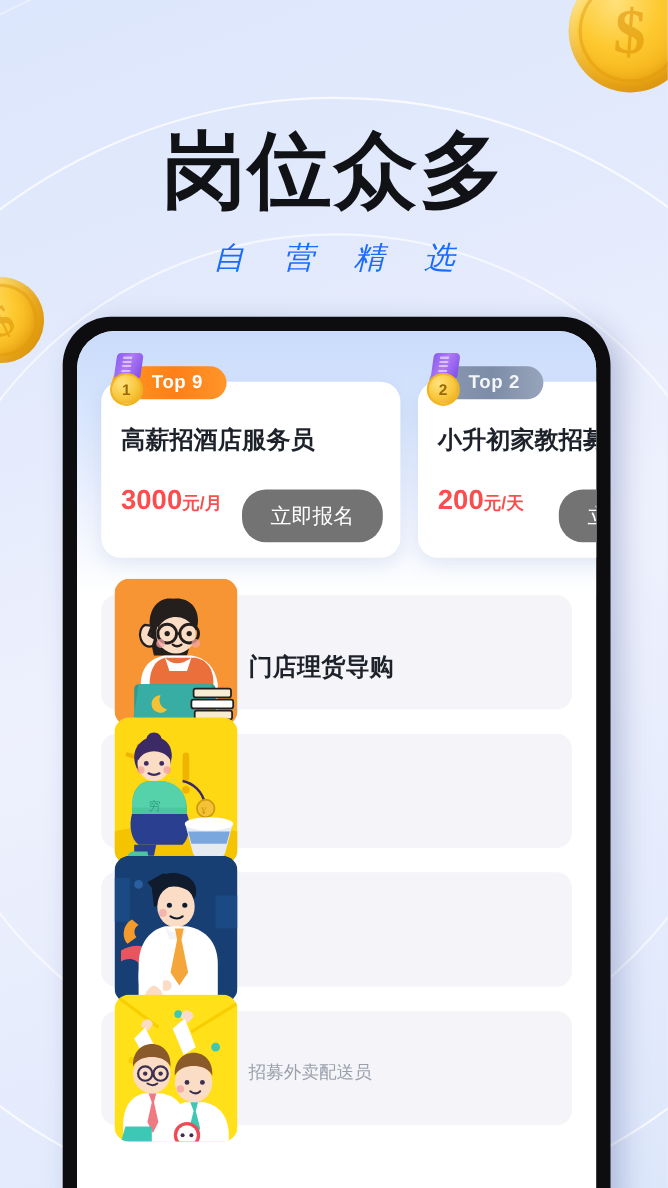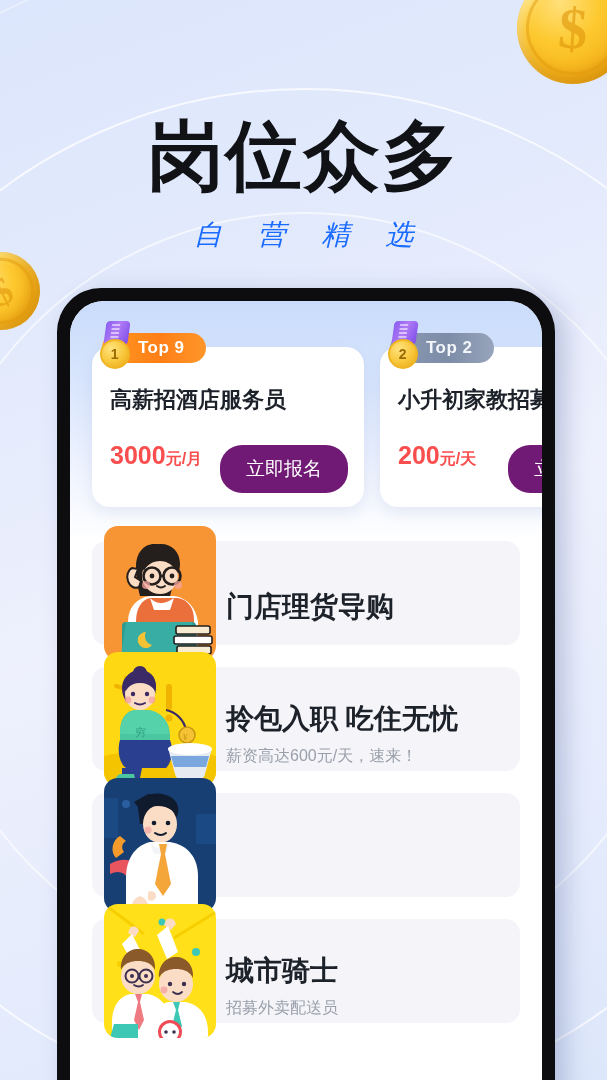--- a/index.html
+++ b/index.html
@@ -125,21 +125,21 @@
     background:radial-gradient(circle at 35% 30%,#ffe37f,#f8c63a 55%,#e8a516 100%);
     border:2px solid #f0b524;
     display:flex; align-items:center; justify-content:center;
     font-size:14px; font-weight:bold; color:#9a6a00;
   }
   .rank-title { font-size:22px; font-weight:700; color:#1d2129; white-space:nowrap; }
   .rank-price { margin-top:26px; font-size:25px; font-weight:600; color:#fa4d4d; }
   .rank-price .unit { font-size:16px; }
   .cta {
     position:absolute; right:16px; bottom:14px;
-    background:#701a75; color:#fff;
+    background:#737373; color:#fff;
     font-size:19px; font-weight:500;
     border:none; border-radius:22px;
     padding:11px 26px;
     cursor:pointer;
   }
 
   
   .job-list { position:relative; padding:34px 22px 0 22px; }
   .job-row {
     position:relative;
@@ -149,21 +149,21 @@
     margin-bottom:22px;
     display:flex; align-items:center;
     padding-left:134px;
   }
   .thumb {
     position:absolute; left:12px; top:-15px;
     width:112px; height:134px;
     border-radius:14px;
     overflow:hidden;
   }
-  .job-title { font-size:28px; font-weight:600; color:#1d2129;margin-top:28px; }
+  .job-title { font-size:22px; font-weight:600; color:#1d2129;margin-top:28px; }
   .job-desc { font-size:16px; color:#9aa0ab; margin-top:8px; }
 </style>
 </head>
 <body>
 
 <div class="bg">
   <div class="bg-arc a3"></div>
   <div class="bg-arc a1"></div>
   <div class="bg-arc a2"></div>
 </div>
@@ -280,24 +280,20 @@
             <path d="M16 88h50c4 10 2 22-4 28H22c-7-5-9-18-6-28z" fill="#2a3f8f"></path>
             <path d="M18 116h20l-2 10H18z" fill="#2a3f8f"></path>
             <path d="M16 122c-5 2-6 8 0 9h16l-2-9z" fill="#4cc6a0"></path>
             <path d="M62 58c10 2 18 10 20 20" stroke="#3c2a66" stroke-width="2.2" fill="none"></path>
             <circle cx="83" cy="83" r="8" fill="#f6c235" stroke="#c99a10" stroke-width="1.6"></circle>
             <text x="79" y="88" font-size="9" fill="#c99a10" font-family="serif">¥</text>
             <path d="M64 96h44l-7 26c-1 5-6 8-15 8s-14-3-15-8z" fill="#e6ebf2"></path>
             <ellipse cx="86" cy="97" rx="22" ry="6" fill="#fff"></ellipse>
             <path d="M67 104h38l-3 11H70z" fill="#7aa7dd"></path>
           </svg>
-        </div>
-        <div>
-          <div class="job-title">拎包入职 吃住无忧</div>
-          <div class="job-desc">薪资高达600元/天，速来！</div>
         </div>
       </div>
 
       <div class="job-row">
         <div class="thumb">
           <svg viewBox="0 0 112 134" width="112" height="134">
             <rect width="112" height="134" fill="#173f73"></rect>
             <rect x="0" y="20" width="14" height="40" fill="#1d4c87" opacity=".8"></rect>
             <rect x="92" y="36" width="20" height="30" fill="#1d4c87" opacity=".8"></rect>
             <circle cx="22" cy="26" r="4" fill="#2a5e9e"></circle>
@@ -355,20 +351,19 @@
             <circle cx="60" cy="86" r="3.4" fill="#f29b9b" opacity=".7"></circle>
             <path d="M64 98h18c14 3 22 14 22 30v6H46v-8c0-14 6-25 18-28z" fill="#fff"></path>
             <path d="M69 98h7l-2 8 4 16-5 9-5-9 4-16z" fill="#3cc8b4"></path>
             <circle cx="66" cy="128" r="12" fill="#ef4b56"></circle>
             <circle cx="66" cy="128" r="9" fill="#fff"></circle>
             <circle cx="62" cy="128" r="1.8" fill="#3b3050"></circle>
             <circle cx="70" cy="128" r="1.8" fill="#3b3050"></circle>
           </svg>
         </div>
         <div>
-          <div class="job-title">城市骑士</div>
           <div class="job-desc">招募外卖配送员</div>
         </div>
       </div>
 
     </div>
   </div>
 </div>
 
 </body></html>

